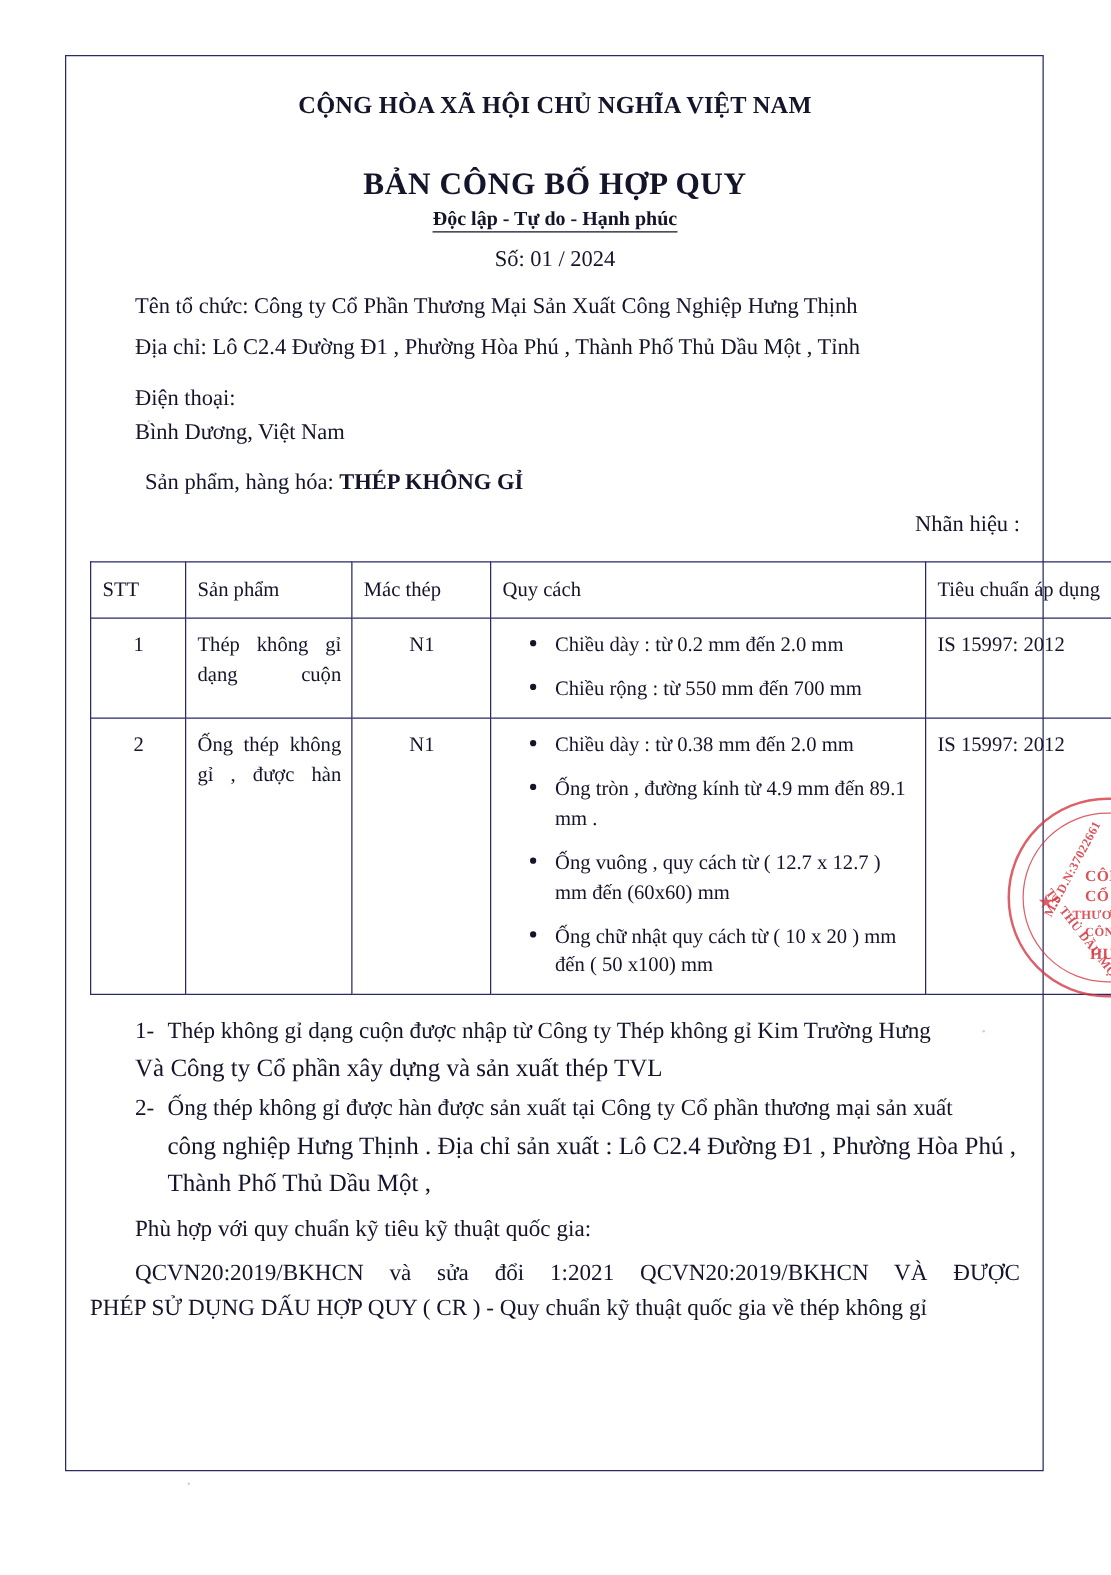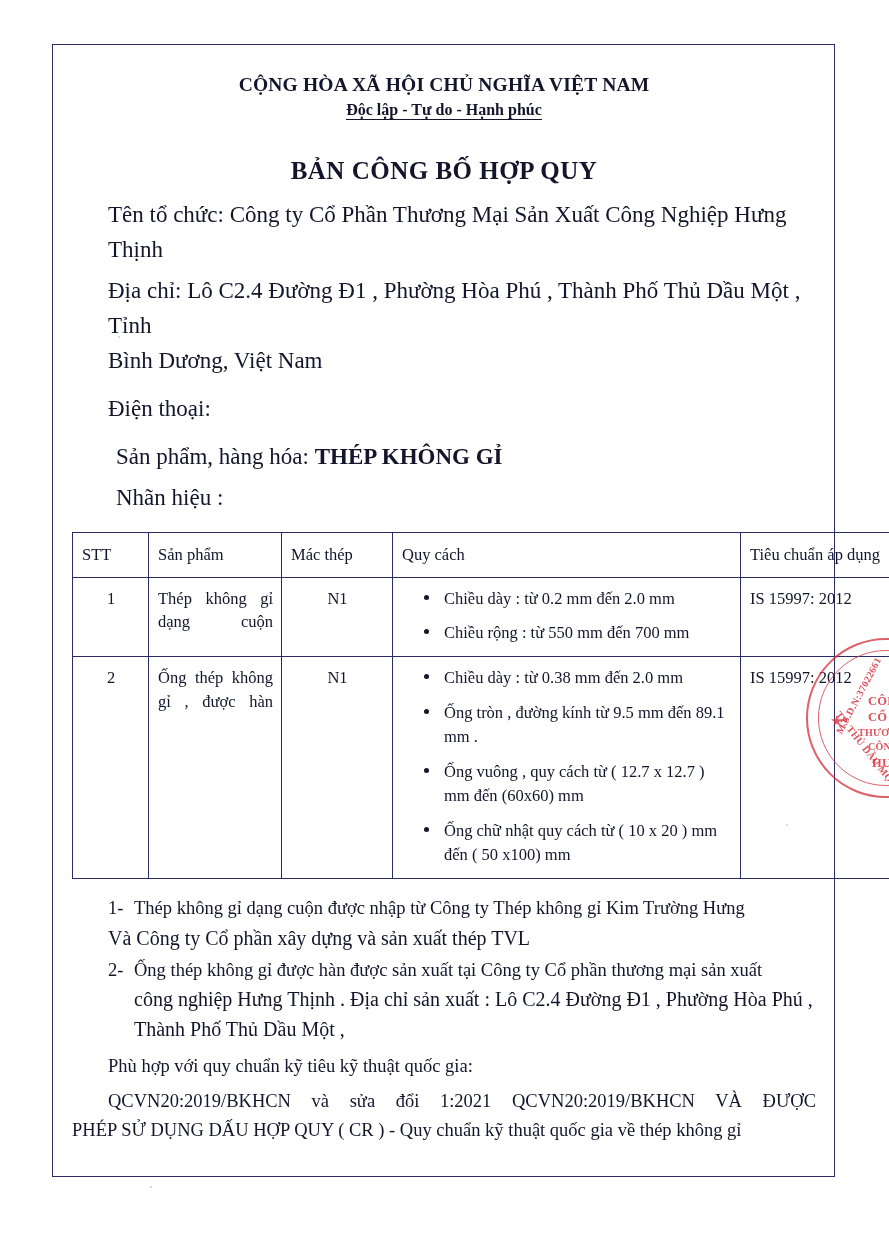--- a/index.html
+++ b/index.html
@@ -64,21 +64,21 @@
     font-size: 25px;
     margin-top: 38px;
     letter-spacing: 0.5px;
   }
   .doc-number {
     font-size: 18px;
     margin-top: 12px;
   }
 
   .para {
-    font-size: 23px;
+    font-size: 18px;
     line-height: 1.52;
     margin-top: 13px;
   }
   .indent-1 { padding-left: 36px; }
   .indent-2 { padding-left: 44px; }
   .indent-3 { padding-left: 52px; }
 
   .bold { font-weight: bold; }
 
   
@@ -230,31 +230,32 @@
 </head>
 <body>
 
 <div class="page">
 
   <div class="doc-border"></div>
 
   <div class="content">
 
     <div class="center national-title">CỘNG HÒA XÃ HỘI CHỦ NGHĨA VIỆT NAM</div>
+    <div class="center doc-title">BẢN CÔNG BỐ HỢP QUY</div>
+
     <div class="center national-sub"><span class="ul">Độc lập - Tự do - Hạnh phúc</span></div>
-
-    <div class="center doc-title">BẢN CÔNG BỐ HỢP QUY</div>
+    <div class="center doc-number">Số: 01 / 2024</div>
 
     <div class="para indent-1">Tên tổ chức: Công ty Cổ Phần Thương Mại Sản Xuất Công Nghiệp Hưng Thịnh</div>
     <div class="para indent-1" style="margin-top:6px;">Địa chỉ: Lô C2.4 Đường Đ1 , Phường Hòa Phú , Thành Phố Thủ Dầu Một , Tỉnh</div>
+    <div class="para indent-1">Điện thoại:</div>
     <div class="para indent-1" style="margin-top:0;">Bình Dương, Việt Nam</div>
-    <div class="para indent-1">Điện thoại:</div>
 
     <div class="para indent-2"><span>Sản phẩm, hàng hóa: </span><span class="bold">THÉP KHÔNG GỈ</span></div>
-    <div class="para indent-2" style="margin-top:6px;">Nhãn hiệu :</div>
+    <div class="para indent-2" style="margin-top:6px;text-align:right;">Nhãn hiệu :</div>
 
 
     <table class="spec">
       <thead>
         <tr>
           <th class="col-stt">STT</th>
           <th class="col-prod">Sản phẩm</th>
           <th class="col-grade">Mác thép</th>
           <th class="col-spec">Quy cách</th>
           <th class="col-std">Tiêu chuẩn áp dụng</th>
@@ -273,21 +274,21 @@
           </td>
           <td>IS 15997: 2012</td>
         </tr>
         <tr>
           <td class="cell-stt">2</td>
           <td class="cell-prod">Ống thép không gỉ , được hàn</td>
           <td class="cell-grade">N1</td>
           <td>
             <ul class="spec-list">
               <li>Chiều dày : từ 0.38 mm đến 2.0 mm</li>
-              <li>Ống tròn , đường kính từ 9.5 mm đến 89.1 mm .</li>
+              <li>Ống tròn , đường kính từ 4.9 mm đến 89.1 mm .</li>
               <li>Ống vuông , quy cách từ ( 12.7 x 12.7 ) mm đến (60x60) mm</li>
               <li>Ống chữ nhật quy cách từ ( 10 x 20 ) mm đến ( 50 x100) mm</li>
             </ul>
           </td>
           <td>IS 15997: 2012</td>
         </tr>
       </tbody>
     </table>
 
     <div class="notes">

